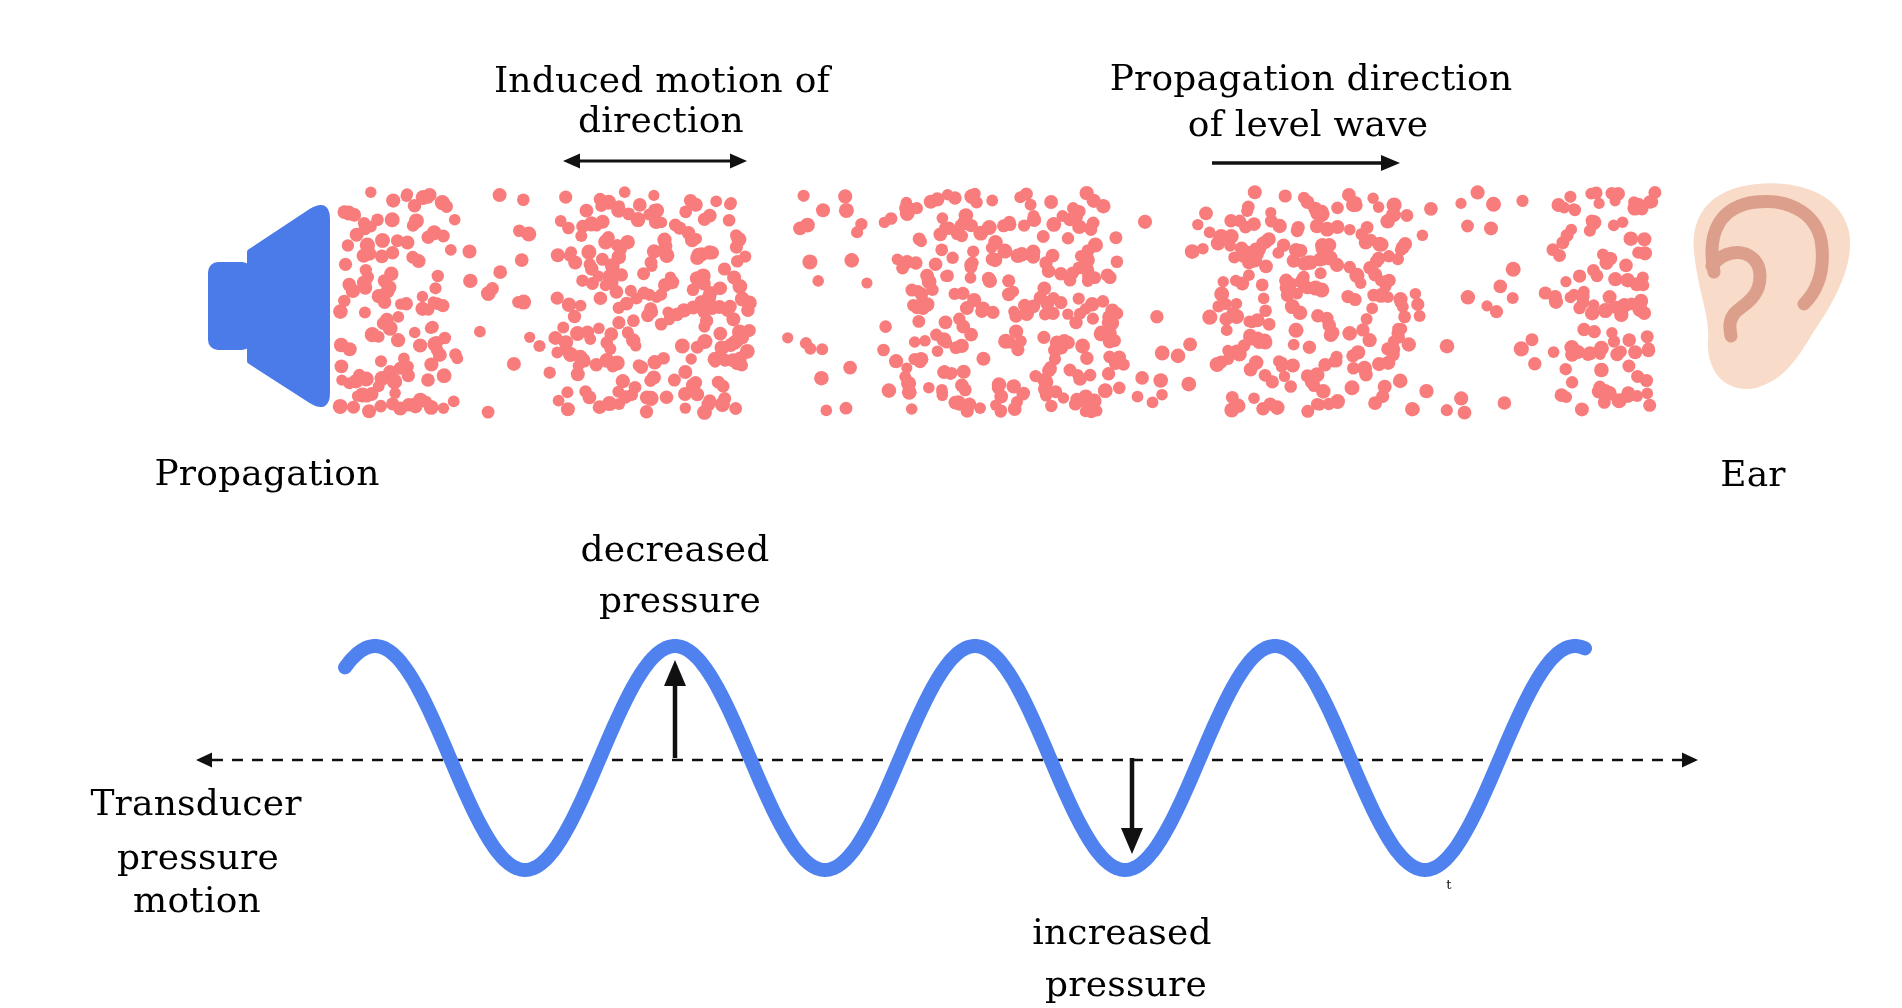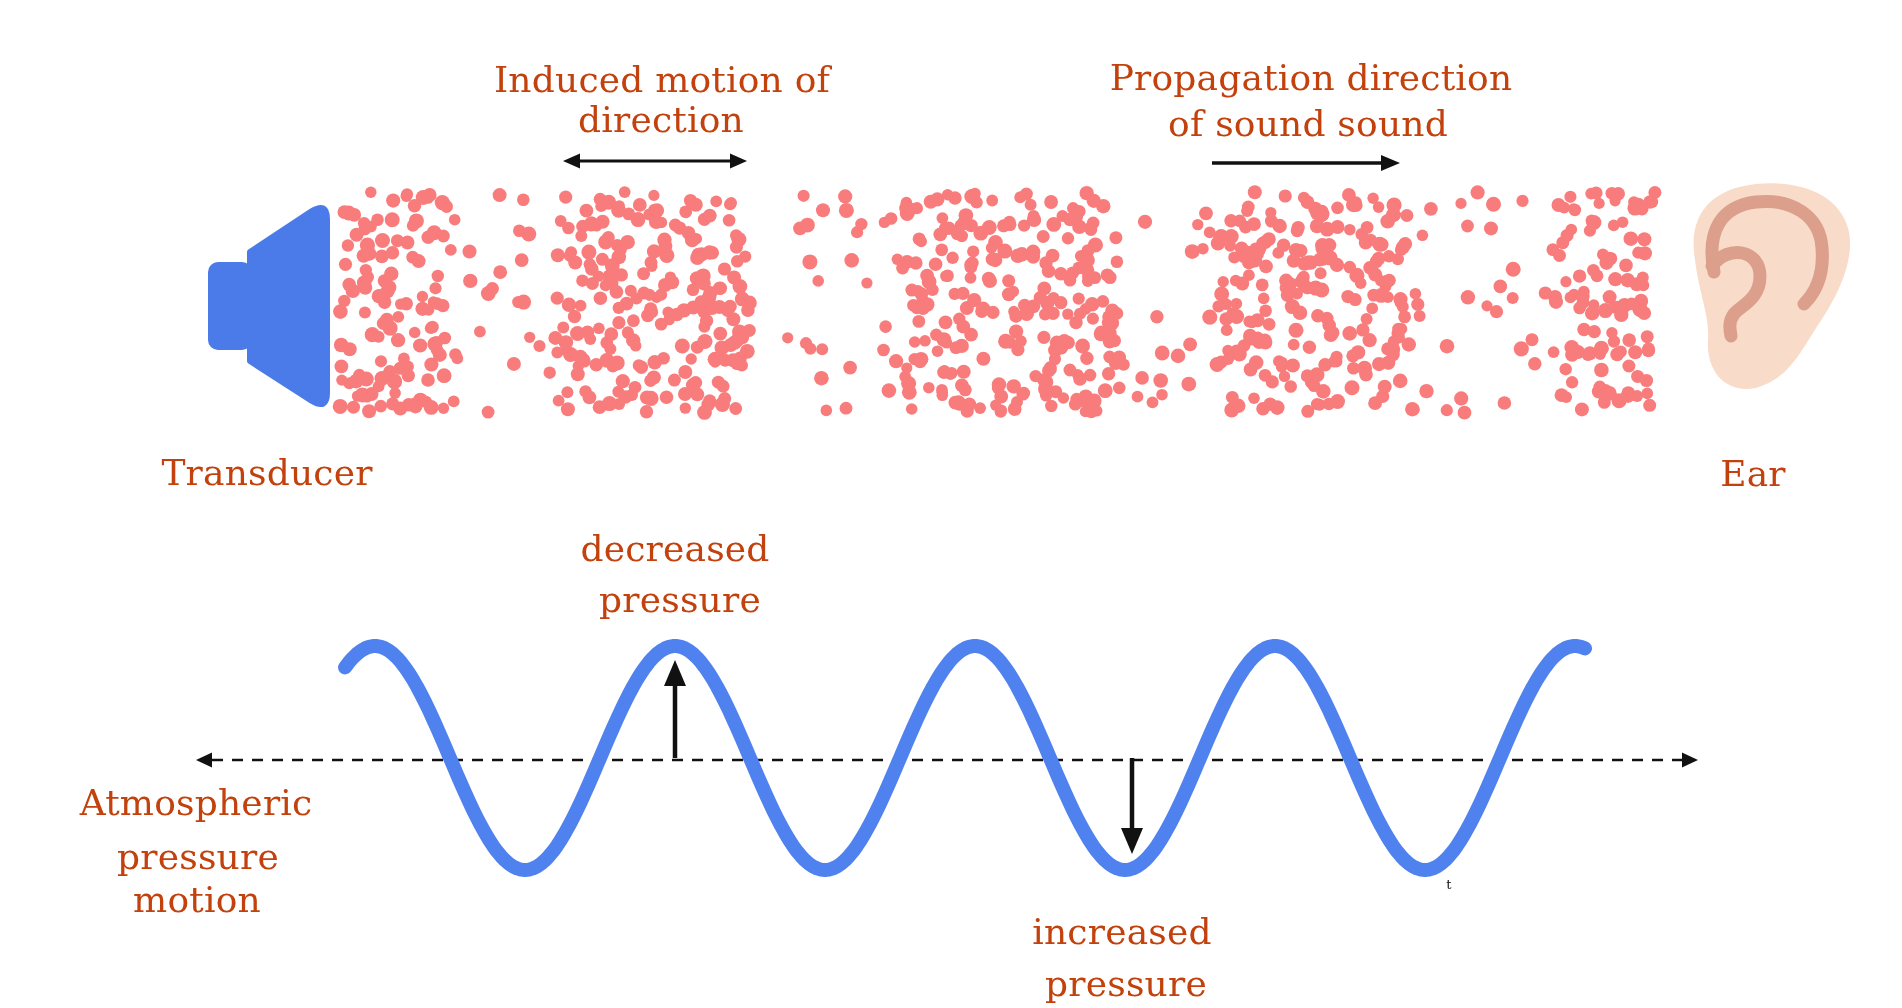--- a/index.html
+++ b/index.html
@@ -8,21 +8,21 @@
     width:1902px;height:1008px;
     background:#ffffff;
     overflow:hidden;
     font-family:"DejaVu Serif", serif;
   }
   .gfx{position:absolute;left:0;top:0;}
   .lbl{
     position:absolute;
     transform:translate(-50%,-50%);
     font-size:36px;
-    color:#c2410c;
+    color:#000000;
     white-space:nowrap;
     letter-spacing:0.2px;
     line-height:1;
   }
   .lbl.small{font-size:13px;color:#111;}
 </style>
 </head>
 <body>
 
 <div class="stage">
@@ -1063,29 +1063,29 @@
         <polygon points="675.0,660.0 686.0,686.0 664.0,686.0" fill="#111111"></polygon>
         <line x1="1132" y1="758" x2="1132" y2="828" stroke="#111111" stroke-width="4.5"></line>
         <polygon points="1132.0,854.0 1121.0,828.0 1143.0,828.0" fill="#111111"></polygon>
       </g>
   </svg>
 
   <div class="lbl" style="left:662px;top:80px">Induced motion of</div>
   <div class="lbl" style="left:661px;top:120px">direction</div>
 
   <div class="lbl" style="left:1311px;top:78px">Propagation direction</div>
-  <div class="lbl" style="left:1308px;top:124px">of sound sound</div>
+  <div class="lbl" style="left:1308px;top:124px">of level wave</div>
 
-  <div class="lbl" style="left:267px;top:473px">Transducer</div>
+  <div class="lbl" style="left:267px;top:473px">Propagation</div>
   <div class="lbl" style="left:1753px;top:474px">Ear</div>
 
   <div class="lbl" style="left:675px;top:549px">decreased</div>
   <div class="lbl" style="left:680px;top:600px">pressure</div>
 
-  <div class="lbl" style="left:196px;top:803px">Atmospheric</div>
+  <div class="lbl" style="left:196px;top:803px">Transducer</div>
   <div class="lbl" style="left:198px;top:857px">pressure</div>
   <div class="lbl" style="left:197px;top:900px">motion</div>
 
   <div class="lbl" style="left:1122px;top:932px">increased</div>
   <div class="lbl" style="left:1126px;top:984px">pressure</div>
 
   <div class="lbl small" style="left:1449px;top:884px">t</div>
 </div>
 
 </body></html>

